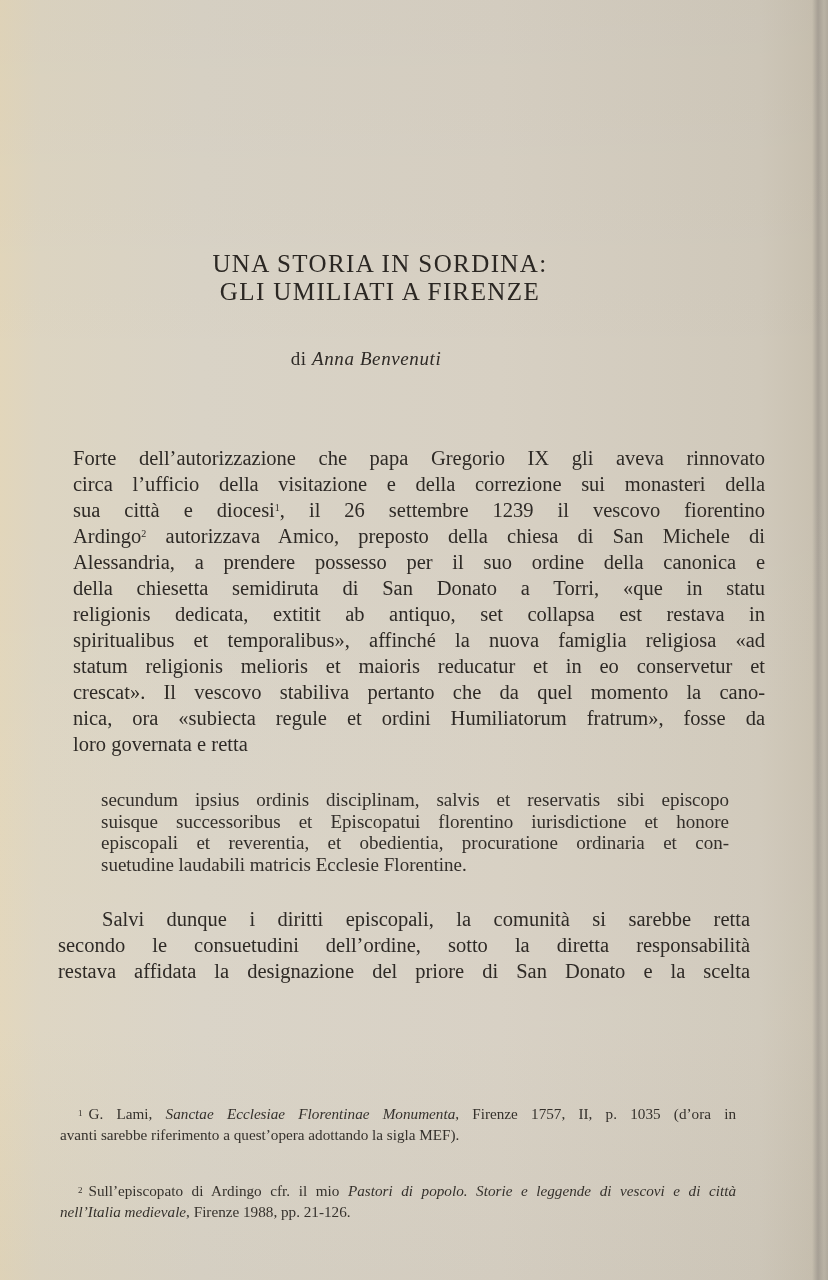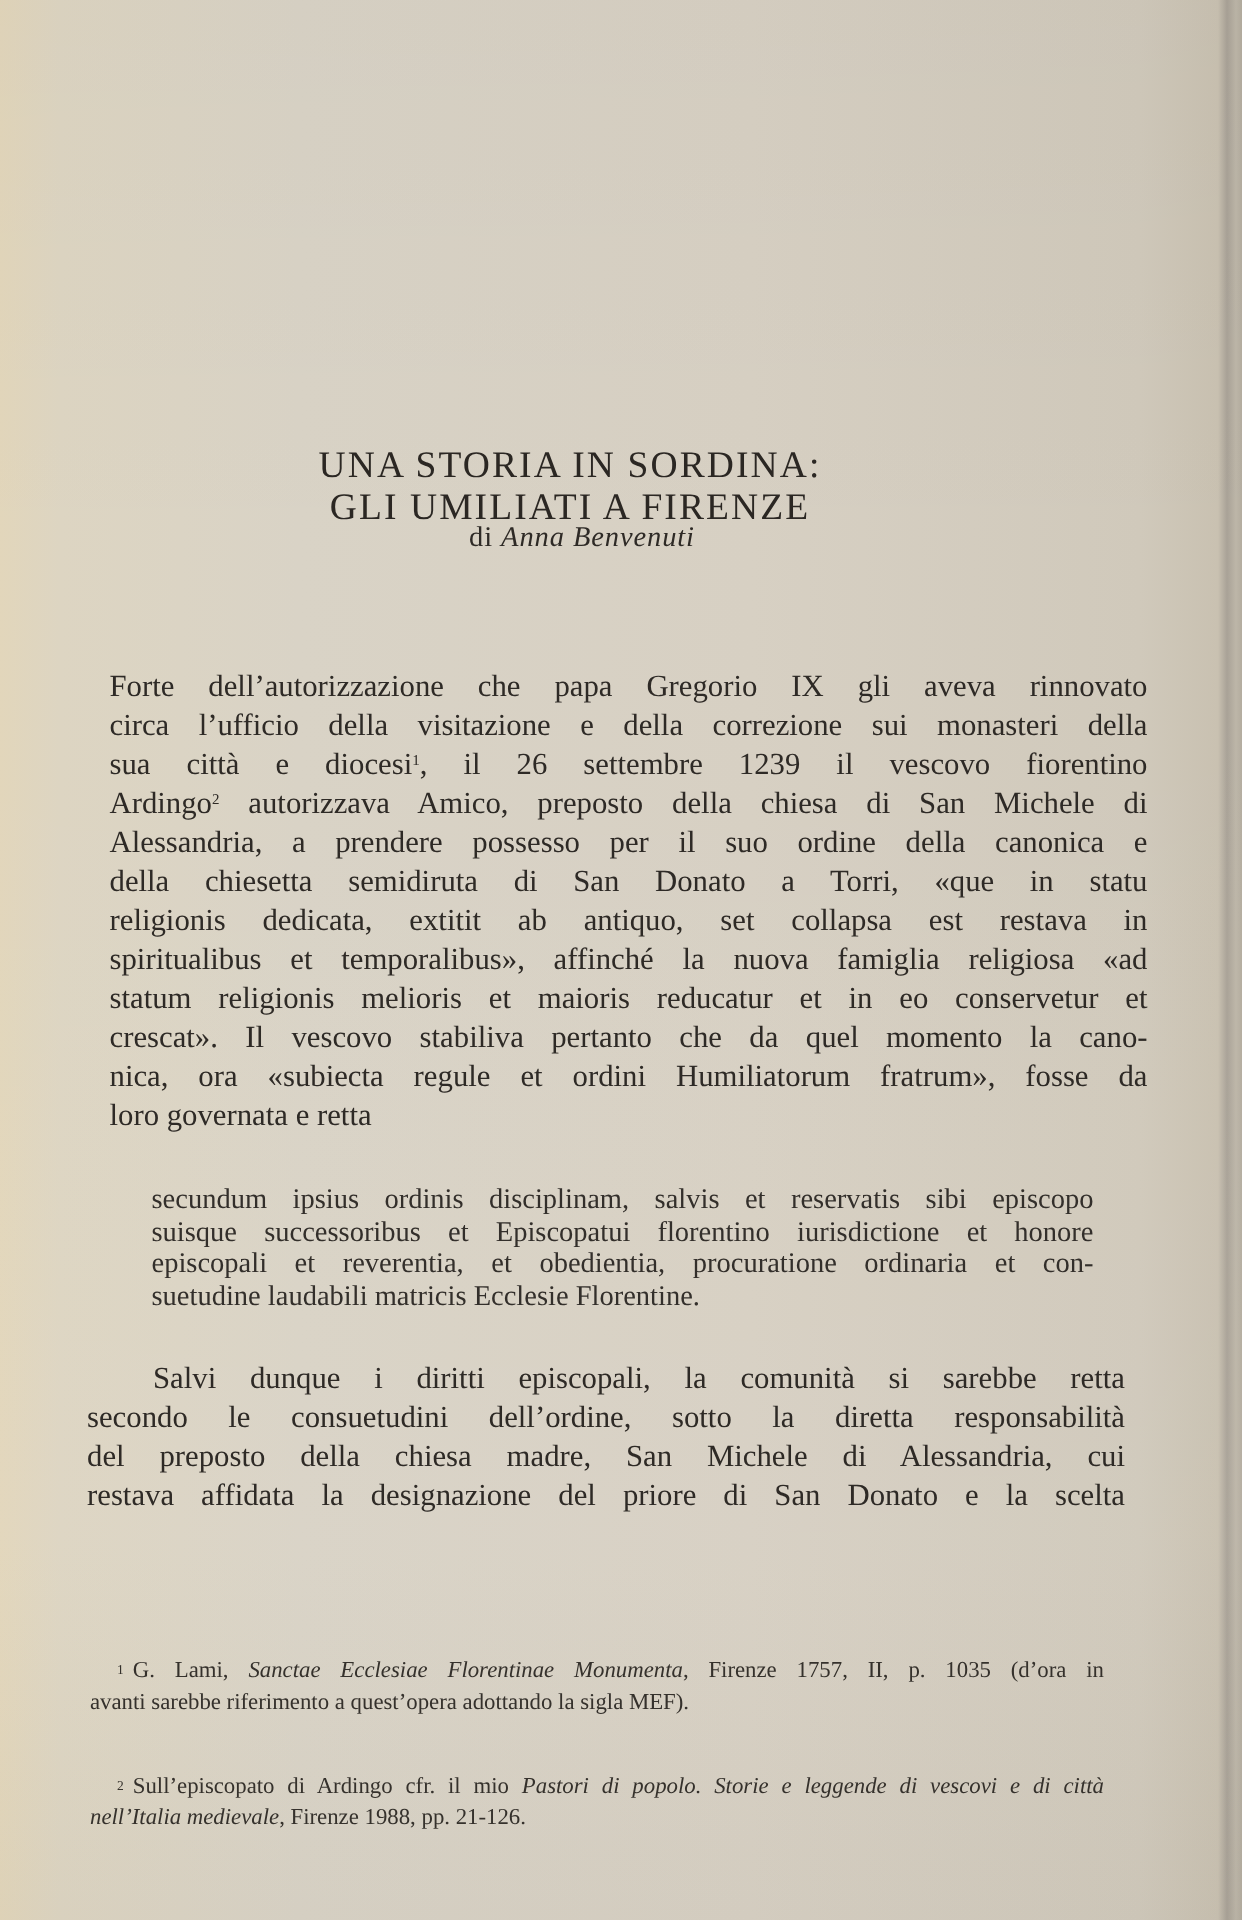--- a/index.html
+++ b/index.html
@@ -20,32 +20,31 @@
       left: 0; top: 0; right: 0; bottom: 0;
       background: linear-gradient(180deg, rgba(0,0,0,0.02) 0%, rgba(0,0,0,0) 30%, rgba(255,255,255,0.03) 80%, rgba(0,0,0,0.02) 100%);
       pointer-events: none;
     }
     .title-block {
       position: absolute;
       left: 180px;
       top: 250px;
       width: 400px;
       text-align: center;
-      margin-top: 47px;
     }
     .title-line {
       font-size: 25px;
       letter-spacing: 1.4px;
       line-height: 28px;
       color: #2b2723;
       white-space: nowrap;
     }
     .byline {
       position: absolute;
-      left: 188px;
+      left: 166px;
       top: 348px;
       width: 400px;
       text-align: center;
       font-size: 19px;
       letter-spacing: 0.6px;
     }
     .byline .author {
       font-style: italic;
     }
     .body-text {
@@ -151,21 +150,20 @@
 <div class="quote">
   <span class="line">secundum ipsius ordinis disciplinam, salvis et reservatis sibi episcopo</span>
   <span class="line">suisque successoribus et Episcopatui florentino iurisdictione et honore</span>
   <span class="line">episcopali et reverentia, et obedientia, procuratione ordinaria et con-</span>
   <span class="line last">suetudine laudabili matricis Ecclesie Florentine.</span>
 </div>
 
 <div class="body-text para2">
   <span class="line indent">Salvi dunque i diritti episcopali, la comunità si sarebbe retta</span>
   <span class="line">secondo le consuetudini dell’ordine, sotto la diretta responsabilità</span>
-  <span class="line">del preposto della chiesa madre, San Michele di Alessandria, cui</span>
   <span class="line">restava affidata la designazione del priore di San Donato e la scelta</span>
 </div>
 
 <div class="footnotes">
   <span class="line indent"><span class="fnnum">1</span><span>G. Lami, </span><span class="it">Sanctae Ecclesiae Florentinae Monumenta</span><span>, Firenze 1757, II, p. 1035 (d’ora in</span></span>
   <span class="line last">avanti sarebbe riferimento a quest’opera adottando la sigla MEF).</span>
   <span class="line indent"><span class="fnnum">2</span><span>Sull’episcopato di Ardingo cfr. il mio </span><span class="it">Pastori di popolo. Storie e leggende di vescovi e di città</span><span></span></span>
   <span class="line last"><span class="it">nell’Italia medievale</span><span>, Firenze 1988, pp. 21-126.</span></span>
 </div>
 

